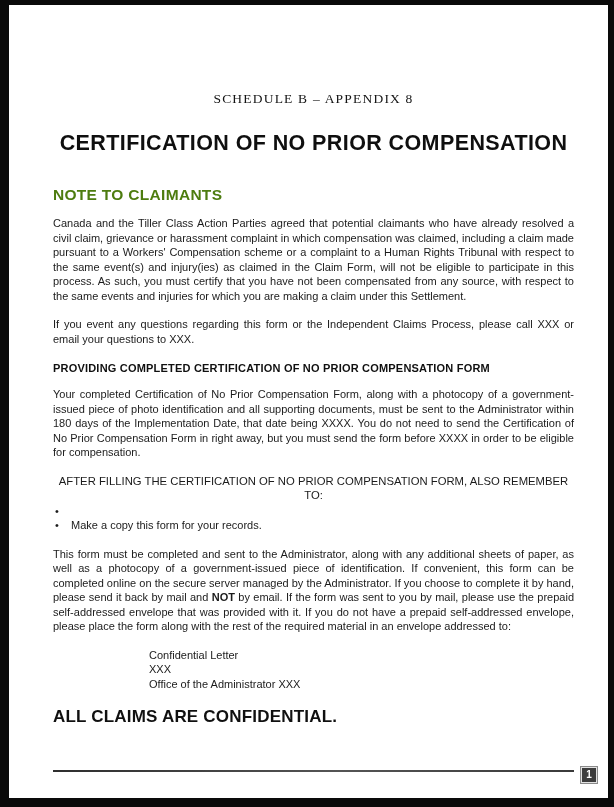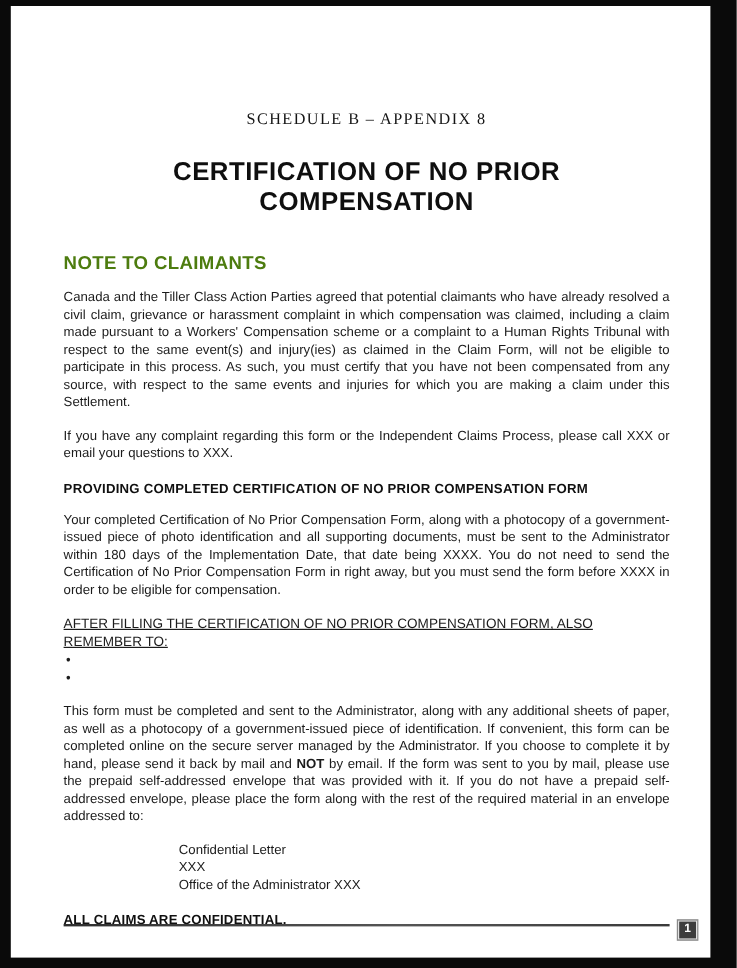--- a/index.html
+++ b/index.html
@@ -1,20 +1,20 @@
 <!DOCTYPE html>
 <html><head>
 <meta charset="utf-8">
 <style>
   html, body { margin: 0; padding: 0; background: #e8e8e8; }
   .scan-frame {
     width: 614px; height: 807px;
     box-sizing: border-box;
     background: #0a0a0a;
-    padding: 5px 22px 9px 9px;
+    padding: 5px 6px 9px 9px;
     margin: 0 auto;
     font-family: "Liberation Sans", sans-serif;
   }
   .page {
     width: 100%; height: 100%;
     background: #ffffff;
     position: relative;
     overflow: hidden;
     color: #1b1b1b;
   }
@@ -42,21 +42,21 @@
     letter-spacing: 0.3px;
     color: #4d7c0f;
     margin-bottom: 12px;
   }
   .para {
     font-size: 11px;
     line-height: 14.5px;
     text-align: justify;
     margin: 0 0 14px 0;
   }
-  .para.no-justify { text-align: left; text-decoration: underline; }
+  .para.no-justify { text-align: center; }
   .h-sub {
     font-size: 11px;
     font-weight: bold;
     letter-spacing: 0.2px;
     color: #101010;
     margin: 16px 0 13px 0;
   }
   .after-intro {
     font-size: 11.3px;
     line-height: 14.5px;
@@ -73,21 +73,21 @@
     flex: 0 0 16px;
     text-align: left;
     padding-left: 2px;
   }
   .address-block {
     margin: 0 0 16px 96px;
     font-size: 11px;
     line-height: 14.5px;
   }
   .confidential {
-    font-size: 11px;
+    font-size: 17px;
     font-weight: bold;
     letter-spacing: 0.2px;
     color: #101010;
   }
   .footer-rule {
     position: absolute;
     left: 44px;
     right: 34px;
     bottom: 26px;
     height: 2px;
@@ -118,34 +118,35 @@
 
       <div class="schedule-line">SCHEDULE B – APPENDIX 8</div>
 
       <div class="doc-title">CERTIFICATION OF NO PRIOR COMPENSATION</div>
 
       <div class="h-note">NOTE TO CLAIMANTS</div>
 
 
       <p class="para">Canada and the Tiller Class Action Parties agreed that potential claimants who have already resolved a civil claim, grievance or harassment complaint in which compensation was claimed, including a claim made pursuant to a Workers' Compensation scheme or a complaint to a Human Rights Tribunal with respect to the same event(s) and injury(ies) as claimed in the Claim Form, will not be eligible to participate in this process. As such, you must certify that you have not been compensated from any source, with respect to the same events and injuries for which you are making a claim under this Settlement.</p>
 
-      <p class="para">If you have any complaint regarding this form or the Independent Claims Process, please call XXX or email your questions to XXX.</p>
+      <p class="para">If you event any questions regarding this form or the Independent Claims Process, please call XXX or email your questions to XXX.</p>
 
       <div class="h-sub">PROVIDING COMPLETED CERTIFICATION OF NO PRIOR COMPENSATION FORM</div>
 
       <p class="para">Your completed Certification of No Prior Compensation Form, along with a photocopy of a government-issued piece of photo identification and all supporting documents, must be sent to the Administrator within 180 days of the Implementation Date, that date being XXXX. You do not need to send the Certification of No Prior Compensation Form in right away, but you must send the form before XXXX in order to be eligible for compensation.</p>
 
       <p class="para no-justify after-intro" style="margin-bottom:1px;">AFTER FILLING THE CERTIFICATION OF NO PRIOR COMPENSATION FORM, ALSO REMEMBER TO:</p>
 
       <div class="bullet-list">
         <div class="bullet-row">
           <span class="bullet-glyph">•</span>
         </div>
         <div class="bullet-row">
           <span class="bullet-glyph">•</span>
+          <span>Make a copy this form for your records.</span>
         </div>
       </div>
 
       <p class="para"><span>This form must be completed and sent to the Administrator, along with any additional sheets of paper, as well as a photocopy of a government-issued piece of identification. If convenient, this form can be completed online on the secure server managed by the Administrator. If you choose to complete it by hand, please send it back by mail and </span><b>NOT</b><span> by email. If the form was sent to you by mail, please use the prepaid self-addressed envelope that was provided with it. If you do not have a prepaid self-addressed envelope, please place the form along with the rest of the required material in an envelope addressed to:</span></p>
 
       <div class="address-block">
         <div>Confidential Letter</div>
         <div>XXX</div>
         <div>Office of the Administrator XXX</div>
       </div>

